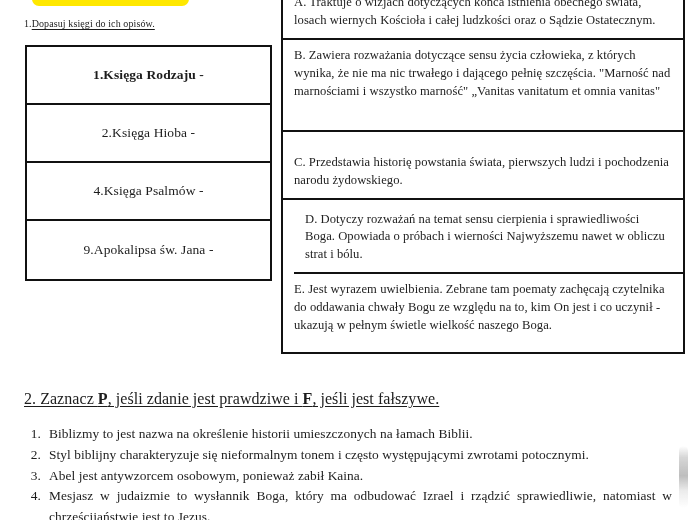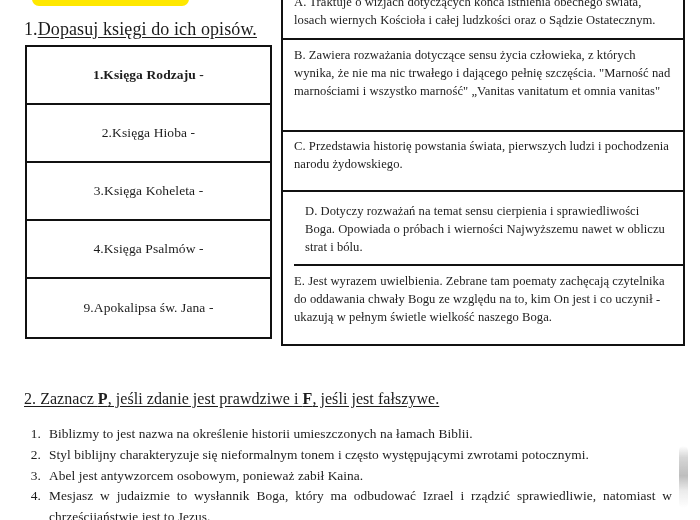--- a/index.html
+++ b/index.html
@@ -25,21 +25,21 @@
     height: 16px;
     background: #ffe800;
     border-radius: 0 0 7px 7px;
   }
 
   
   .task1-heading {
     position: absolute;
     left: 24px;
     top: 18px;
-    font-size: 18px;
+    font-size: 10px;
     line-height: 1.25;
     letter-spacing: 0.1px;
     white-space: nowrap;
   }
   .task1-heading .num { text-decoration: none; }
   .task1-heading .u { text-decoration: underline; text-underline-offset: 2px; }
 
   
   .left-table {
     position: absolute;
@@ -79,21 +79,21 @@
     border-bottom: 2.5px solid #111;
     padding: 7px 11px 8px 11px;
     font-size: 12.6px;
     line-height: 1.42;
     letter-spacing: 0.05px;
     color: #222;
   }
   .right-row:last-child { border-bottom: none; }
   .right-row.r-a { padding-top: 10px; padding-bottom: 8px; }
   .right-row.r-b { min-height: 92px; }
-  .right-row.r-c { min-height: 60px; padding-top: 6px; }
+  .right-row.r-c { min-height: 60px; padding-top: 22px; }
   .right-row.r-d { min-height: 74px; padding-top: 11px; margin-left: 11px; }
   .right-row.r-e { min-height: 78px; padding-bottom: 14px; }
 
   
   .task2-heading {
     position: absolute;
     left: 24px;
     top: 390px;
     font-size: 16px;
     letter-spacing: 0.05px;
@@ -159,23 +159,20 @@
 </div>
 
 <div class="left-table">
   <div class="left-row bold">
     <span>1.Księga Rodzaju -</span>
   </div>
   <div class="left-row">
     <span>2.Księga Hioba -</span>
   </div>
   <div class="left-row">
-    <span>3.Księga Koheleta -</span>
-  </div>
-  <div class="left-row">
     <span>4.Księga Psalmów -</span>
   </div>
   <div class="left-row">
     <span>9.Apokalipsa św. Jana -</span>
   </div>
 </div>
 
 <div class="right-table">
   <div class="right-row r-a">A. Traktuje o wizjach dotyczących końca istnienia obecnego świata, losach wiernych Kościoła i całej ludzkości oraz o Sądzie Ostatecznym.</div>
   <div class="right-row r-b">B. Zawiera rozważania dotyczące sensu życia człowieka, z których wynika, że nie ma nic trwałego i dającego pełnię szczęścia. "Marność nad marnościami i wszystko marność" „Vanitas vanitatum et omnia vanitas"</div>

